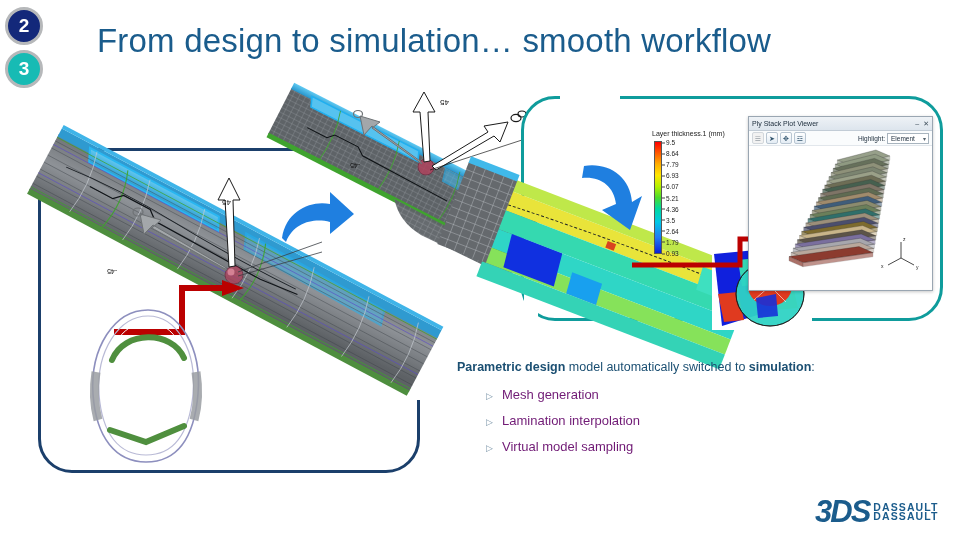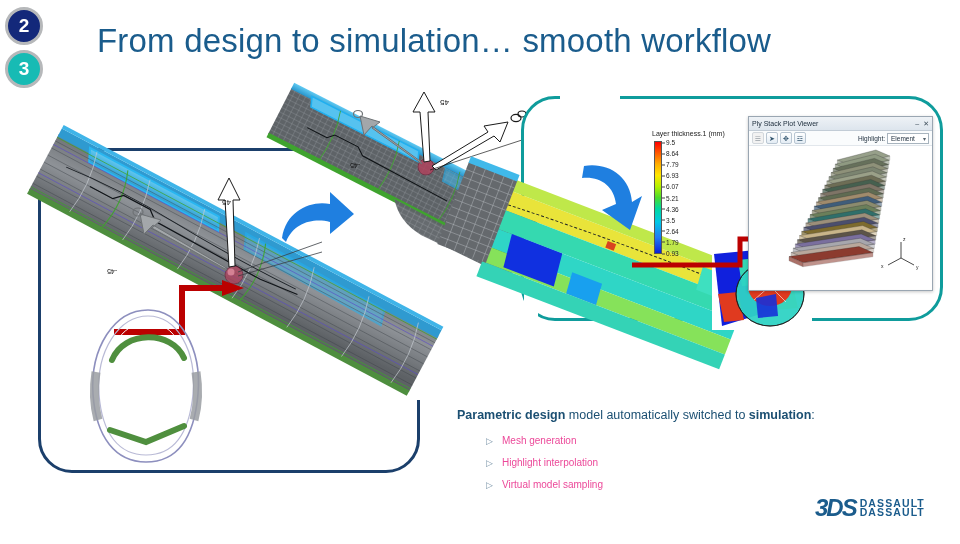--- a/index.html
+++ b/index.html
@@ -101,34 +101,34 @@
   .legend-tick {
     position:absolute; left:4px; font-size:6.5px; color:#1c1c1c;
     white-space:nowrap; transform:translateY(-50%);
   }
   .legend-tick::before {
     content:""; position:absolute; left:-4px; top:50%; width:3px;
     height:1px; background:#444;
   }
 
   
-  #body-text { position:absolute; left:457px; top:358px; width:470px;margin-top:48px; }
+  #body-text { position:absolute; left:457px; top:358px; width:470px; }
   #intro-line {
     font-size:12.5px; color:#1b4f72; line-height:18px; white-space:nowrap;
   }
   #intro-line b { font-weight:bold; }
   .bullet-row {
     display:flex; align-items:baseline; margin-top:11px; margin-left:29px;
   }
   .bullet-glyph { font-size:9px; color:#7a94a8; width:16px; }
-  .bullet-text { font-size:10px; color:#ec4899; }
+  .bullet-text { font-size:13px; color:#701a75; }
 
   
   #logo { position:absolute; left:815px; top:494px; display:flex; align-items:center; }
-  #logo-mark { font-size:24px; color:#1b5c8c; font-weight:bold; font-style:italic;
+  #logo-mark { font-size:31px; color:#1b5c8c; font-weight:bold; font-style:italic;
                letter-spacing:-2px; margin-right:4px; }
   #logo-words { line-height:9.5px; }
   .logo-word { font-size:10.5px; font-weight:bold; color:#1b5c8c; letter-spacing:1.1px; display:block; }
 
   
   .anno {
     position:absolute; font-size:8px; color:#111; white-space:nowrap;
   }
   .rot180 { transform:rotate(180deg); }
 
@@ -513,21 +513,21 @@
   <div id="intro-line">
     <b>Parametric design</b><span> model automatically switched to </span><b>simulation</b><span>:</span>
   </div>
   <div id="bullet-list">
       <div class="bullet-row">
         <span class="bullet-glyph">▷</span>
         <span class="bullet-text">Mesh generation</span>
       </div>
       <div class="bullet-row">
         <span class="bullet-glyph">▷</span>
-        <span class="bullet-text">Highlight interpolation</span>
+        <span class="bullet-text">Lamination interpolation</span>
       </div>
       <div class="bullet-row">
         <span class="bullet-glyph">▷</span>
         <span class="bullet-text">Virtual model sampling</span>
       </div>
     </div>
 </div>
 
 <div id="logo">
   <span id="logo-mark">3DS</span>

